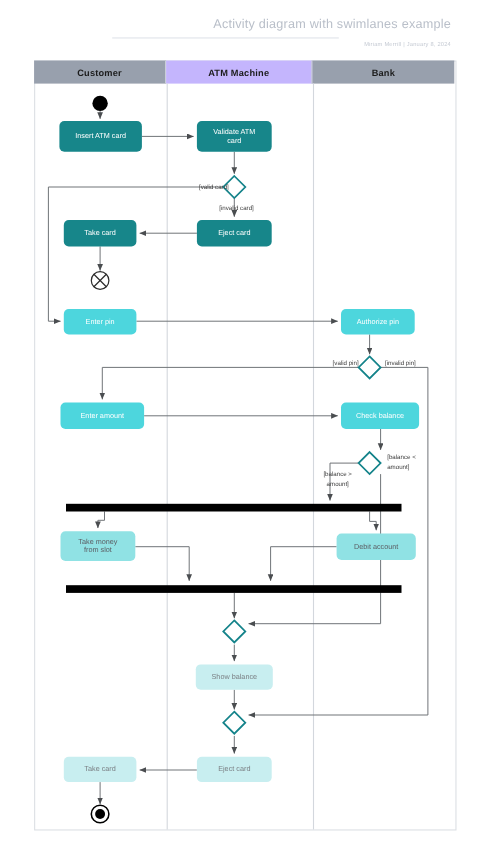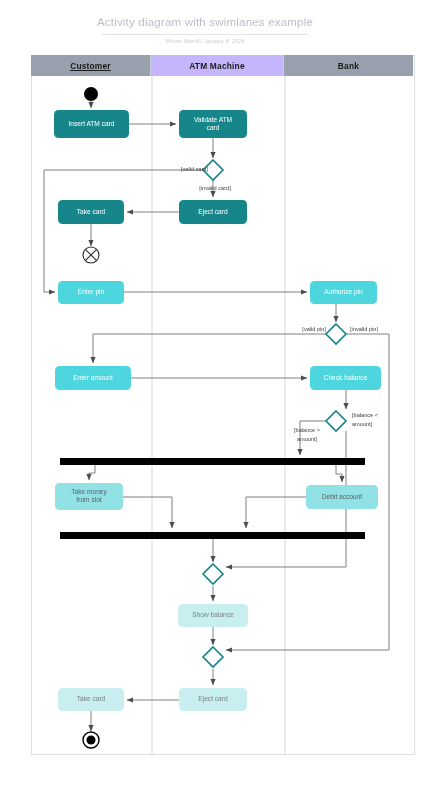--- a/index.html
+++ b/index.html
@@ -6,21 +6,21 @@
   body{
     width:446px;height:788px;
     background:#ffffff;
     font-family:"Liberation Sans", sans-serif;
     overflow:hidden;
   }
   #page{position:relative;width:446px;height:788px;}
 
   
   .title-block{
-    position:absolute;left:0;top:12px;width:410px;text-align:center;
+    position:absolute;left:0;top:12px;width:410px;text-align:right;
   }
   .doc-title{
     font-size:11.5px;color:#b9bfc9;letter-spacing:.2px;
     padding-bottom:4px;display:inline-block;
   }
   .title-rule{
     width:206px;height:1px;background:#dfe3e9;margin:2px auto 3px auto;
   }
   .doc-subtitle{
     font-size:5.2px;color:#c5cad3;letter-spacing:.2px;
@@ -61,21 +61,21 @@
 
   <div class="title-block">
     <div class="doc-title">Activity diagram with swimlanes example</div>
     <div class="title-rule"></div>
     <div class="doc-subtitle">Miriam Merrill  |  January 8, 2024</div>
   </div>
 
   <div class="frame"></div>
 
   <div class="lane-head-row" id="lane-heads">
-      <div class="lane-head" style="width: 120px; background: rgb(152, 160, 173); color: rgb(28, 28, 28); text-decoration: underline;">Customer</div>
+      <div class="lane-head" style="width: 120px; background: rgb(152, 160, 173); color: rgb(28, 28, 28);">Customer</div>
       <div class="lane-head" style="width: 133px; background: #c4b5fd; color: rgb(28, 28, 28);">ATM Machine</div>
       <div class="lane-head" style="width: 129px; background: rgb(152, 160, 173); color: rgb(28, 28, 28); text-align: center;">Bank</div>
     </div>
 
   <svg class="canvas" id="canvas" viewBox="0 0 446 788">
     <defs>
       <marker id="arrow" markerWidth="7" markerHeight="7" refX="6" refY="2.6" orient="auto" markerUnits="userSpaceOnUse">
         <path d="M0,0 L6.2,2.6 L0,5.2 z" fill="#4a4d50"></path>
       </marker>
     </defs>

